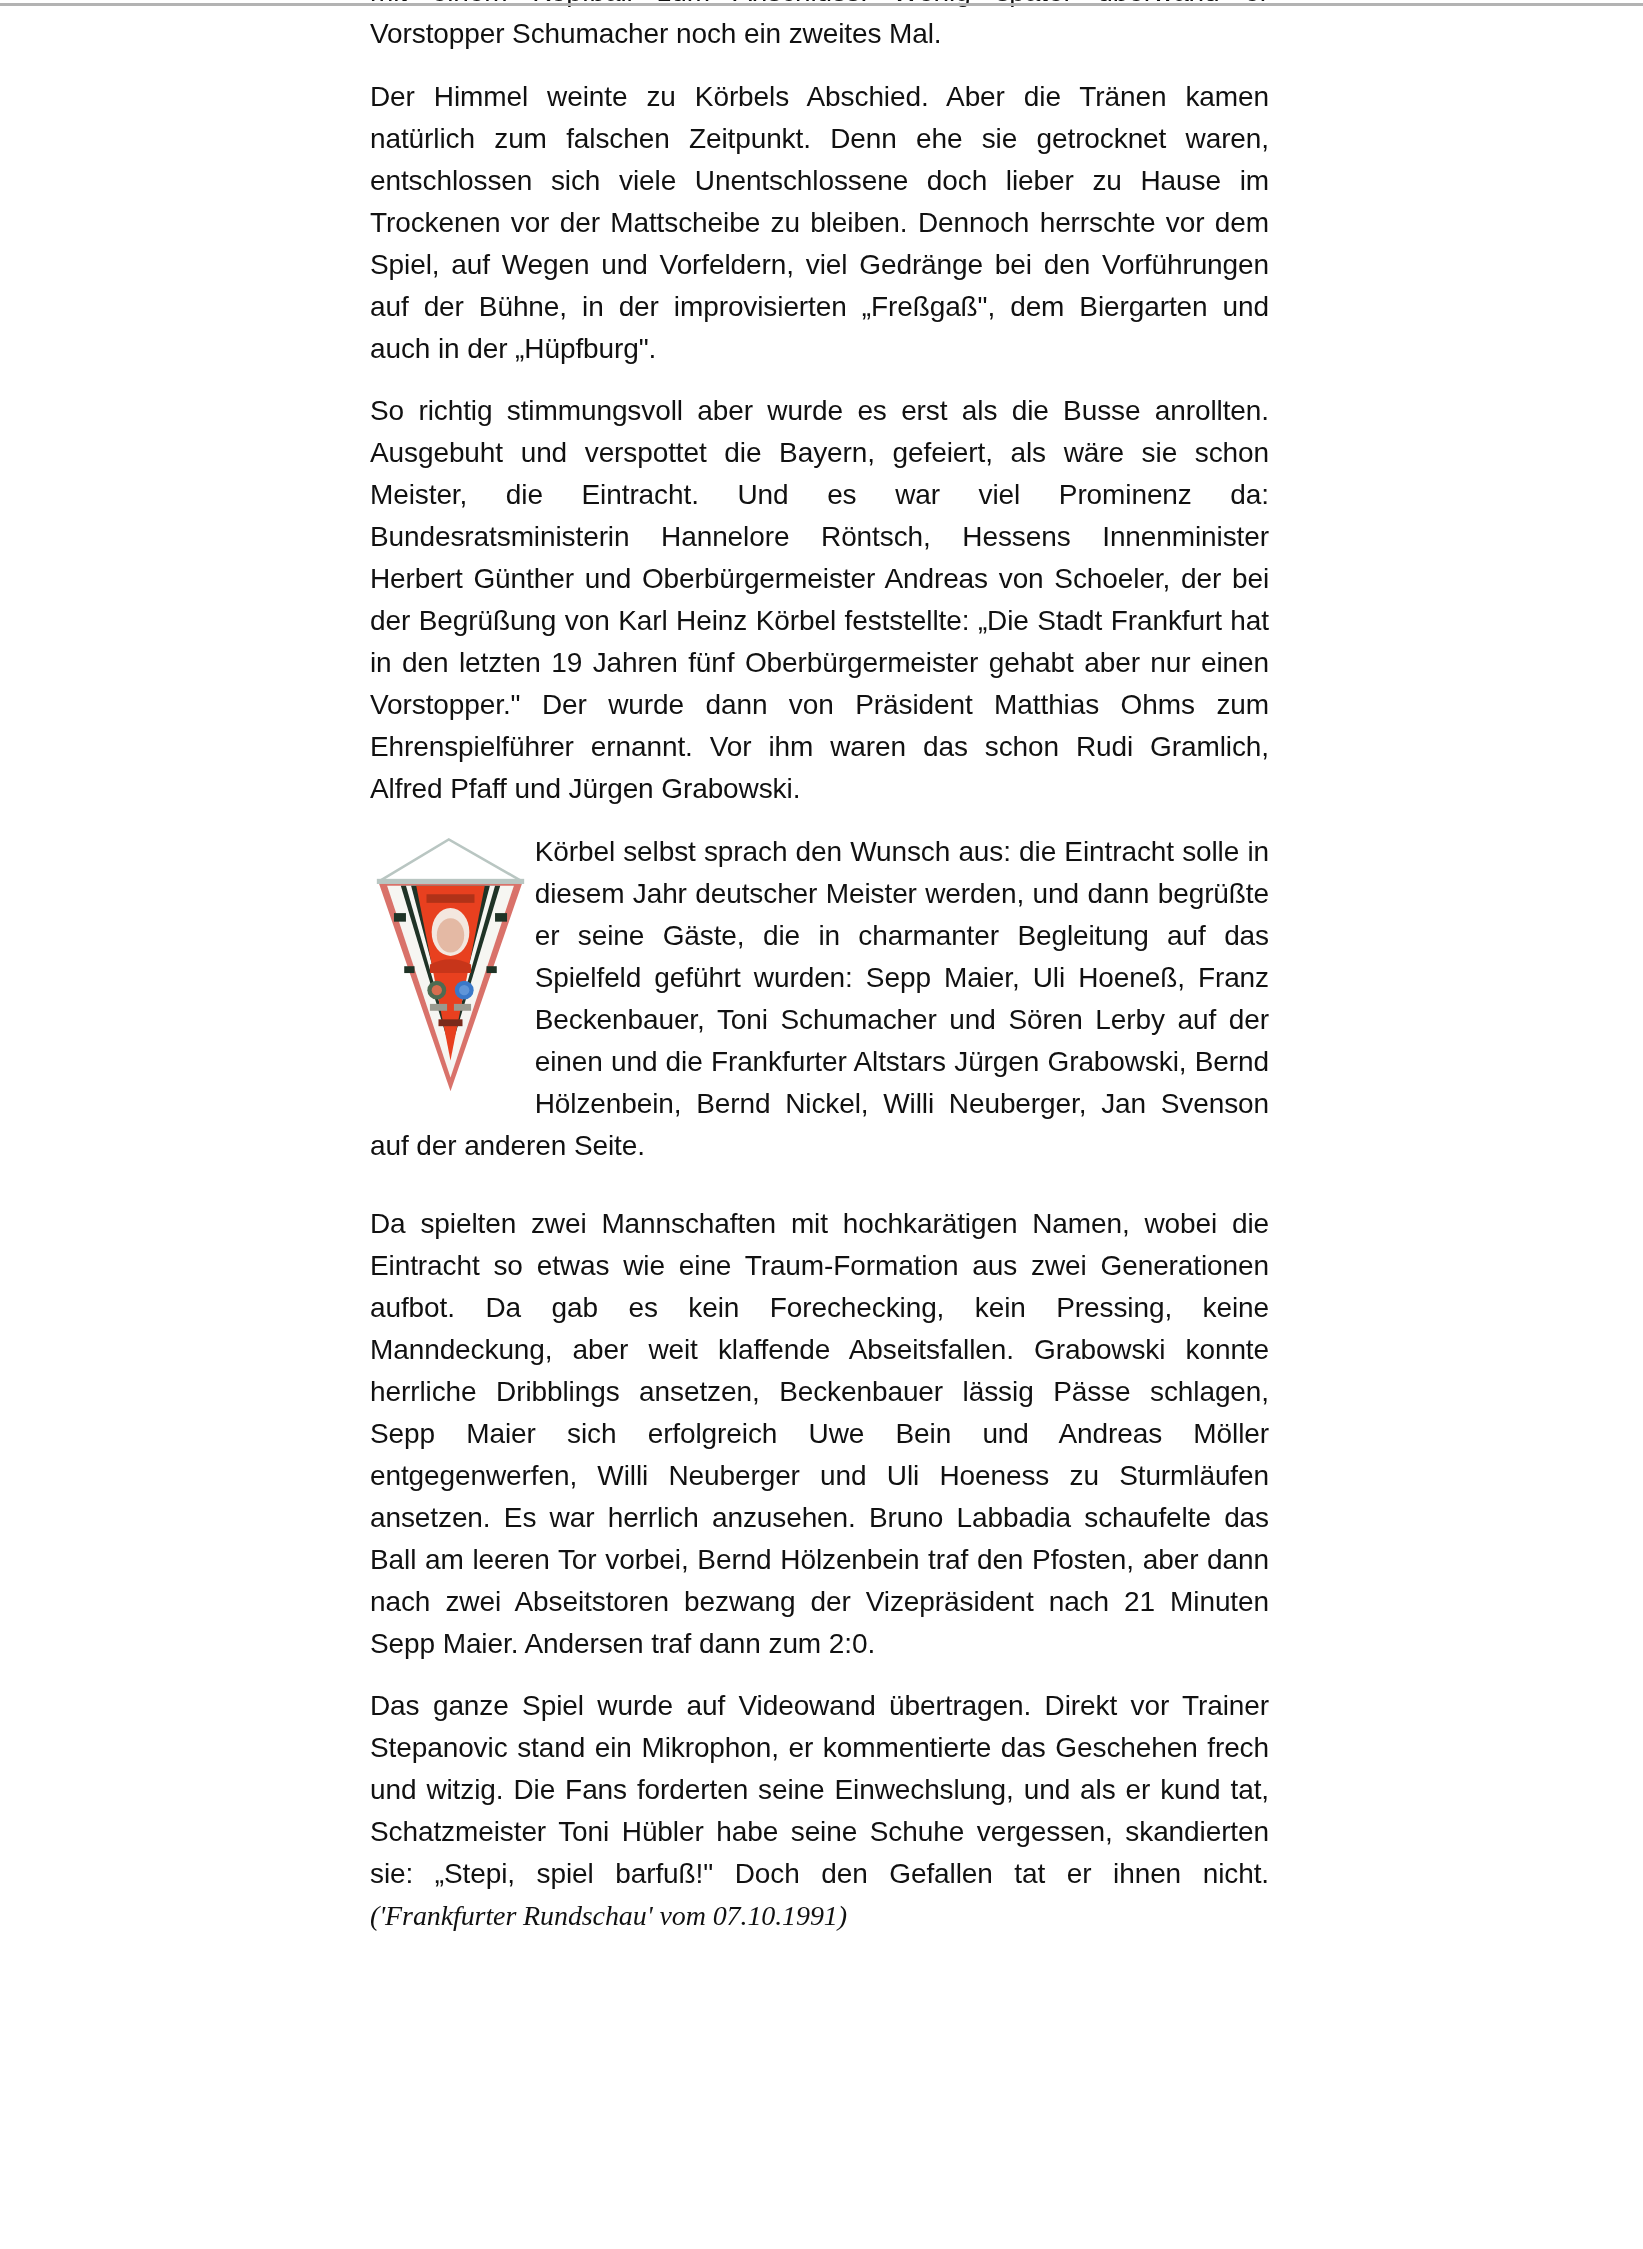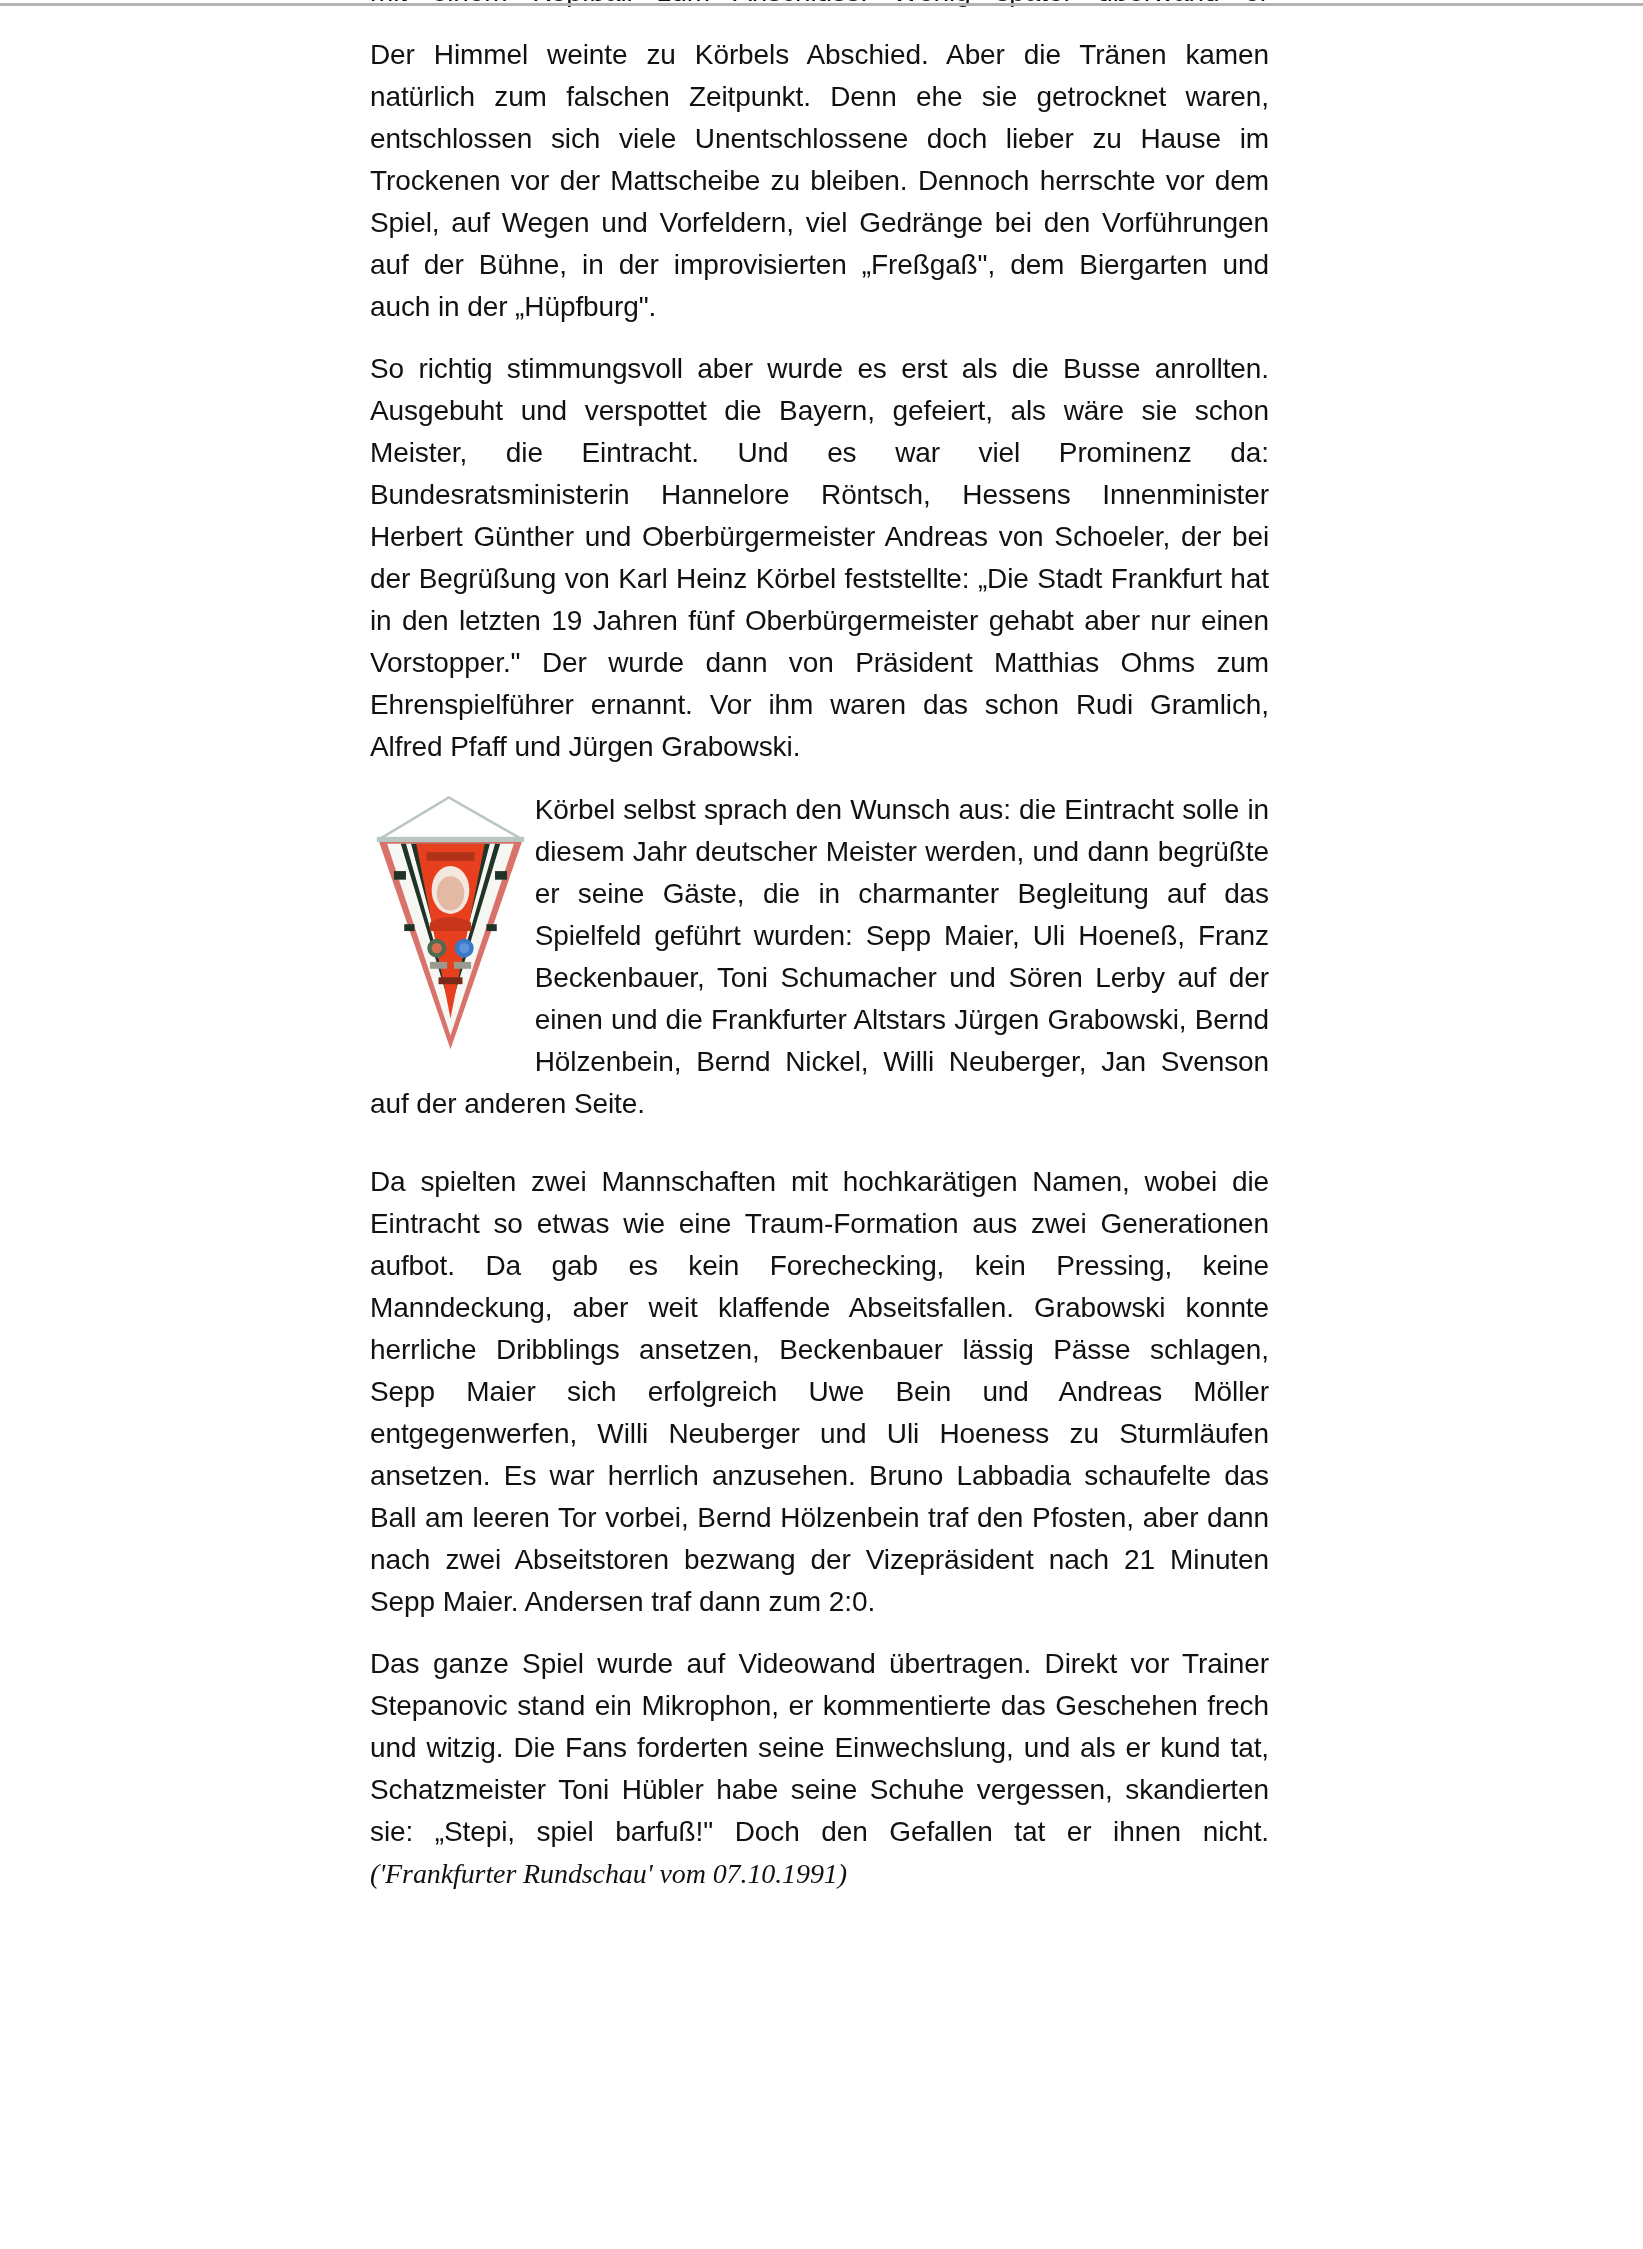--- a/index.html
+++ b/index.html
@@ -26,20 +26,21 @@
 </style>
 </head>
 <body>
 
 <div class="topbar"></div>
 
 <div class="article">
 
   <p>
     <span style="display:block;text-align-last:justify;">mit einem Kopfball zum Anschluss. Wenig später überwand er</span>
+    <span>Vorstopper Schumacher noch ein zweites Mal.</span>
   </p>
 
   <p>
     <span>Der Himmel weinte zu Körbels Abschied. Aber die Tränen kamen natürlich zum falschen Zeitpunkt. Denn ehe sie getrocknet waren, entschlossen sich viele Unentschlossene doch lieber zu Hause im Trockenen vor der Mattscheibe zu bleiben. Dennoch herrschte vor dem Spiel, auf Wegen und Vorfeldern, viel Gedränge bei den Vorführungen auf der Bühne, in der improvisierten „Freßgaß", dem Biergarten und auch in der „Hüpfburg".</span>
   </p>
 
   <p>
     <span>So richtig stimmungsvoll aber wurde es erst als die Busse anrollten. Ausgebuht und verspottet die Bayern, gefeiert, als wäre sie schon Meister, die Eintracht. Und es war viel Prominenz da: Bundesratsministerin Hannelore Röntsch, Hessens Innenminister Herbert Günther und Oberbürgermeister Andreas von Schoeler, der bei der Begrüßung von Karl Heinz Körbel feststellte: „Die Stadt Frankfurt hat in den letzten 19 Jahren fünf Oberbürgermeister gehabt aber nur einen Vorstopper." Der wurde dann von Präsident Matthias Ohms zum Ehrenspielführer ernannt. Vor ihm waren das schon Rudi Gramlich, Alfred Pfaff und Jürgen Grabowski.</span>
   </p>
 

